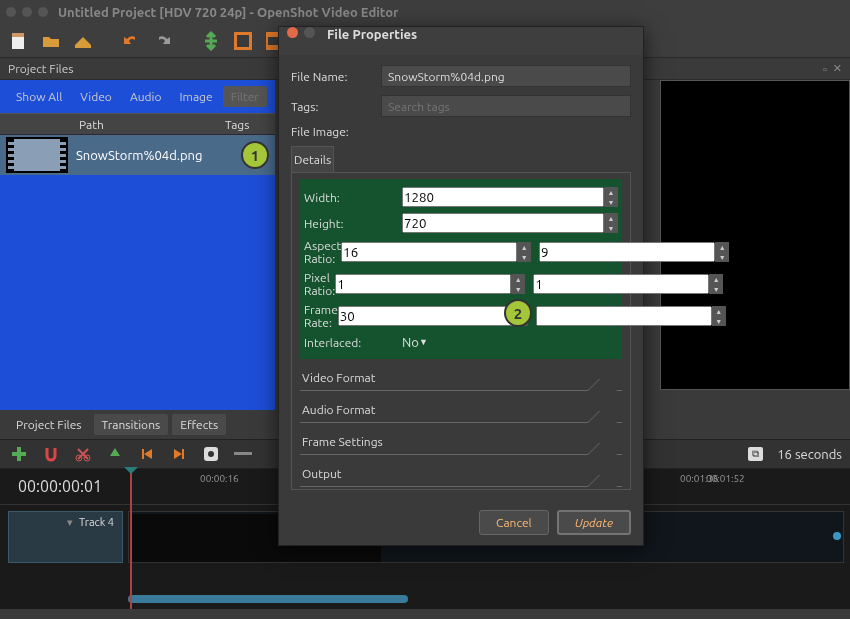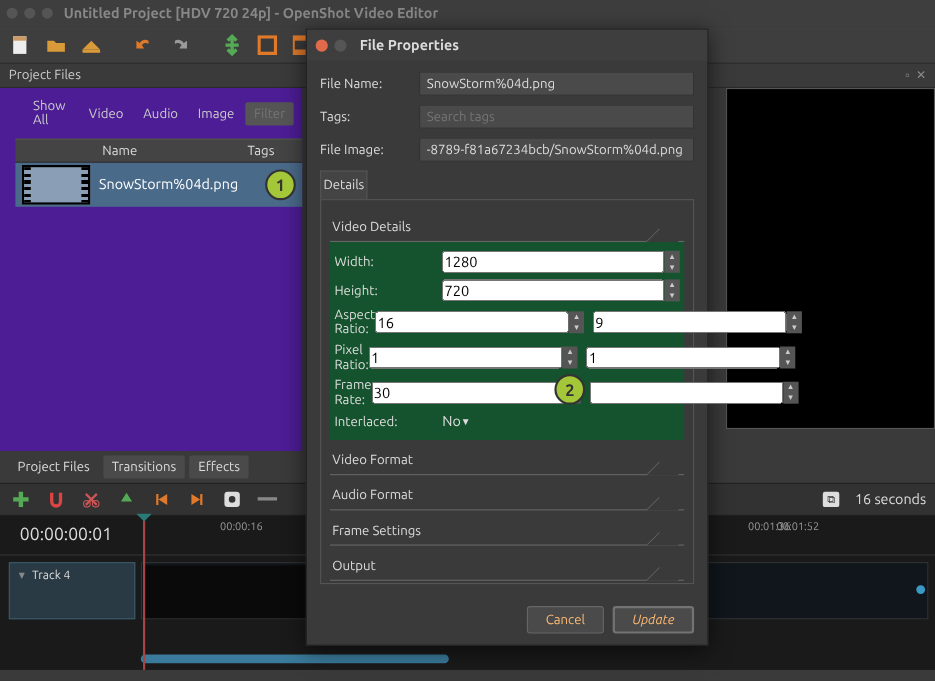--- a/index.html
+++ b/index.html
@@ -15,21 +15,21 @@
 .toolbar { height: 34px; background: #3e3e3e; display: flex; align-items: center; padding: 0 8px; gap: 10px; border-bottom: 1px solid #2a2a2a; }
 .tb-icon { width: 22px; height: 22px; display: flex; align-items: center; justify-content: center; }
 
 
 .panel-header { height: 22px; background: #3a3a3a; display: flex; align-items: center; padding: 0 8px; font-size: 12px; color: #ccc; border-bottom: 1px solid #2a2a2a; }
 .panel-header .spacer { flex: 1; }
 .panel-header .dots { font-size: 11px; color: #888; margin-left: 6px; }
 
 
 .main-area { display: flex; height: 330px; }
-.left-panel { width: 275px; background: #4c1d95; padding-left: 14px; }
+.left-panel { width: 275px; background: #1d4ed8; }
 .right-panel { flex: 1; background: #3a3a3a; position: relative; }
 
 
 .filter-tabs { display: flex; gap: 2px; padding: 6px 8px; align-items: center; }
 .filter-tab { padding: 4px 8px; color: #ccc; font-size: 12px; border-radius: 2px; }
 .filter-tab.active { background: #555; }
 
 
 .file-list { }
 .file-header { display: flex; background: #444; height: 22px; align-items: center; border-top: 1px solid #555; border-bottom: 1px solid #2a2a2a; }
@@ -52,36 +52,36 @@
 .bottom-tabs { display: flex; gap: 4px; padding: 4px 8px; background: #3a3a3a; align-items: center; }
 .btab { padding: 4px 8px; font-size: 12px; color: #ddd; }
 .btab.active { background: #4a4a4a; border-radius: 2px; }
 
 
 .timeline-toolbar { height: 30px; background: #323232; display: flex; align-items: center; padding: 0 8px; gap: 10px; border-top: 1px solid #222; border-bottom: 1px solid #222; }
 .timeline-toolbar .spacer { flex: 1; }
 .seconds-badge { background: #ddd; color: #333; font-size: 10px; padding: 1px 4px; border-radius: 2px; margin-right: 4px; }
 
 
-.timeline { background: #1a1a1a; height: 140px; position: relative; }
+.timeline { background: #1a1a1a; height: 140px; position: relative; text-align: right; }
 .ruler { height: 36px; background: #1a1a1a; border-bottom: 1px solid #333; position: relative; padding: 4px 8px; color: #aaa; font-size: 11px; }
 .timecode { color: #ddd; font-size: 16px; position: absolute; left: 18px; top: 8px; }
 .ticks { position: absolute; left: 130px; right: 0; top: 0; bottom: 0; }
 .tick { position: absolute; top: 4px; font-size: 10px; color: #999; }
 .playhead { position: absolute; left: 130px; top: 0; bottom: 0; width: 2px; background: #a44; z-index: 5; }
 .playhead::before { content: ""; position: absolute; top: -2px; left: -6px; border: 7px solid transparent; border-top-color: #2a7a7a; }
 
 .track-header { position: absolute; left: 8px; top: 42px; width: 115px; height: 52px; background: #2a3a45; border: 1px solid #3a5a6a; padding: 4px 8px; font-size: 11px; color: #ddd; }
 .track-body { position: absolute; left: 128px; right: 6px; top: 42px; height: 52px; background: #10161c; border: 1px solid #333; }
 .clip { position: absolute; left: 2px; top: 2px; width: 250px; height: 48px; background: #0a0a0a; }
 .scroll-thumb { position: absolute; left: 128px; bottom: 6px; width: 280px; height: 8px; background: #3a7a9a; border-radius: 4px; }
 
 
 .dialog { position: absolute; top: 26px; left: 278px; width: 366px; background: #3a3a3a; border: 1px solid #222; box-shadow: 0 4px 20px rgba(0,0,0,0.6); z-index: 100; }
-.dialog-title { height: 28px; background: #3e3e3e; display: flex; align-items: center; padding: 0 8px; font-size: 13px; font-weight: 600; color: #ddd; }
+.dialog-title { height: 28px; background: #3e3e3e; display: flex; padding: 0 8px; font-size: 13px; font-weight: 600; color: #ddd; }
 .dialog-title .dbtn { width: 11px; height: 11px; border-radius: 50%; margin-right: 6px; }
 .dialog-body { padding: 10px 12px; }
 .form-row { display: flex; align-items: center; margin-bottom: 8px; }
 .form-row label { width: 90px; font-size: 12px; color: #ddd; }
 .form-row input, .form-row .field { flex: 1; background: #4a4a4a; border: 1px solid #333; color: #ddd; font-size: 12px; padding: 3px 6px; height: 22px; }
 .spin { display: flex; flex: 1; }
 .spin input { flex: 1; }
 .spin-btns { width: 14px; background: #555; display: flex; flex-direction: column; }
 .spin-btns div { flex: 1; font-size: 7px; text-align: center; color: #ccc; cursor: pointer; line-height: 10px; }
 .spin-group { display: flex; gap: 8px; flex: 1; }
@@ -170,21 +170,21 @@
     <div class="filter-tabs">
       <div class="filter-tab">Show All</div>
       <div class="filter-tab">Video</div>
       <div class="filter-tab">Audio</div>
       <div class="filter-tab">Image</div>
       <input class="filter-tab active" style="width: 44px; border: none; background: rgb(85, 85, 85); color: rgb(204, 204, 204); font-size: 12px;" placeholder="Filter">
     </div>
     <div class="file-list">
       <div class="file-header">
         <div class="col-thumb"></div>
-        <div class="col-name">Name</div>
+        <div class="col-name">Path</div>
         <div class="col-tags">Tags</div>
       </div>
       <div class="file-row">
         <div class="thumb"></div>
         <div class="file-name">SnowStorm%04d.png</div>
         <div class="callout" style="right:6px;top:6px">1</div>
       </div>
     </div>
   </div>
   <div class="right-panel">
@@ -278,28 +278,26 @@
     <div class="form-row">
       <label>File Name:</label>
       <input value="SnowStorm%04d.png" style="">
     </div>
     <div class="form-row">
       <label>Tags:</label>
       <input placeholder="Search tags" style="">
     </div>
     <div class="form-row">
       <label>File Image:</label>
-      <input value="-8789-f81a67234bcb/SnowStorm%04d.png" style="">
     </div>
 
     <div class="tab-bar">
       <div class="dialog-tab">Details</div>
     </div>
     <div style="border:1px solid #555;padding:6px 8px 2px 8px">
-      <div class="section-header">Video Details</div>
       <div class="details-body">
         <div class="details-row">
           <label>Width:</label>
           <div class="spin">
               <input value="1280" style="">
               <div class="spin-btns">
                 <div>▲</div>
                 <div>▼</div>
               </div>
             </div>

